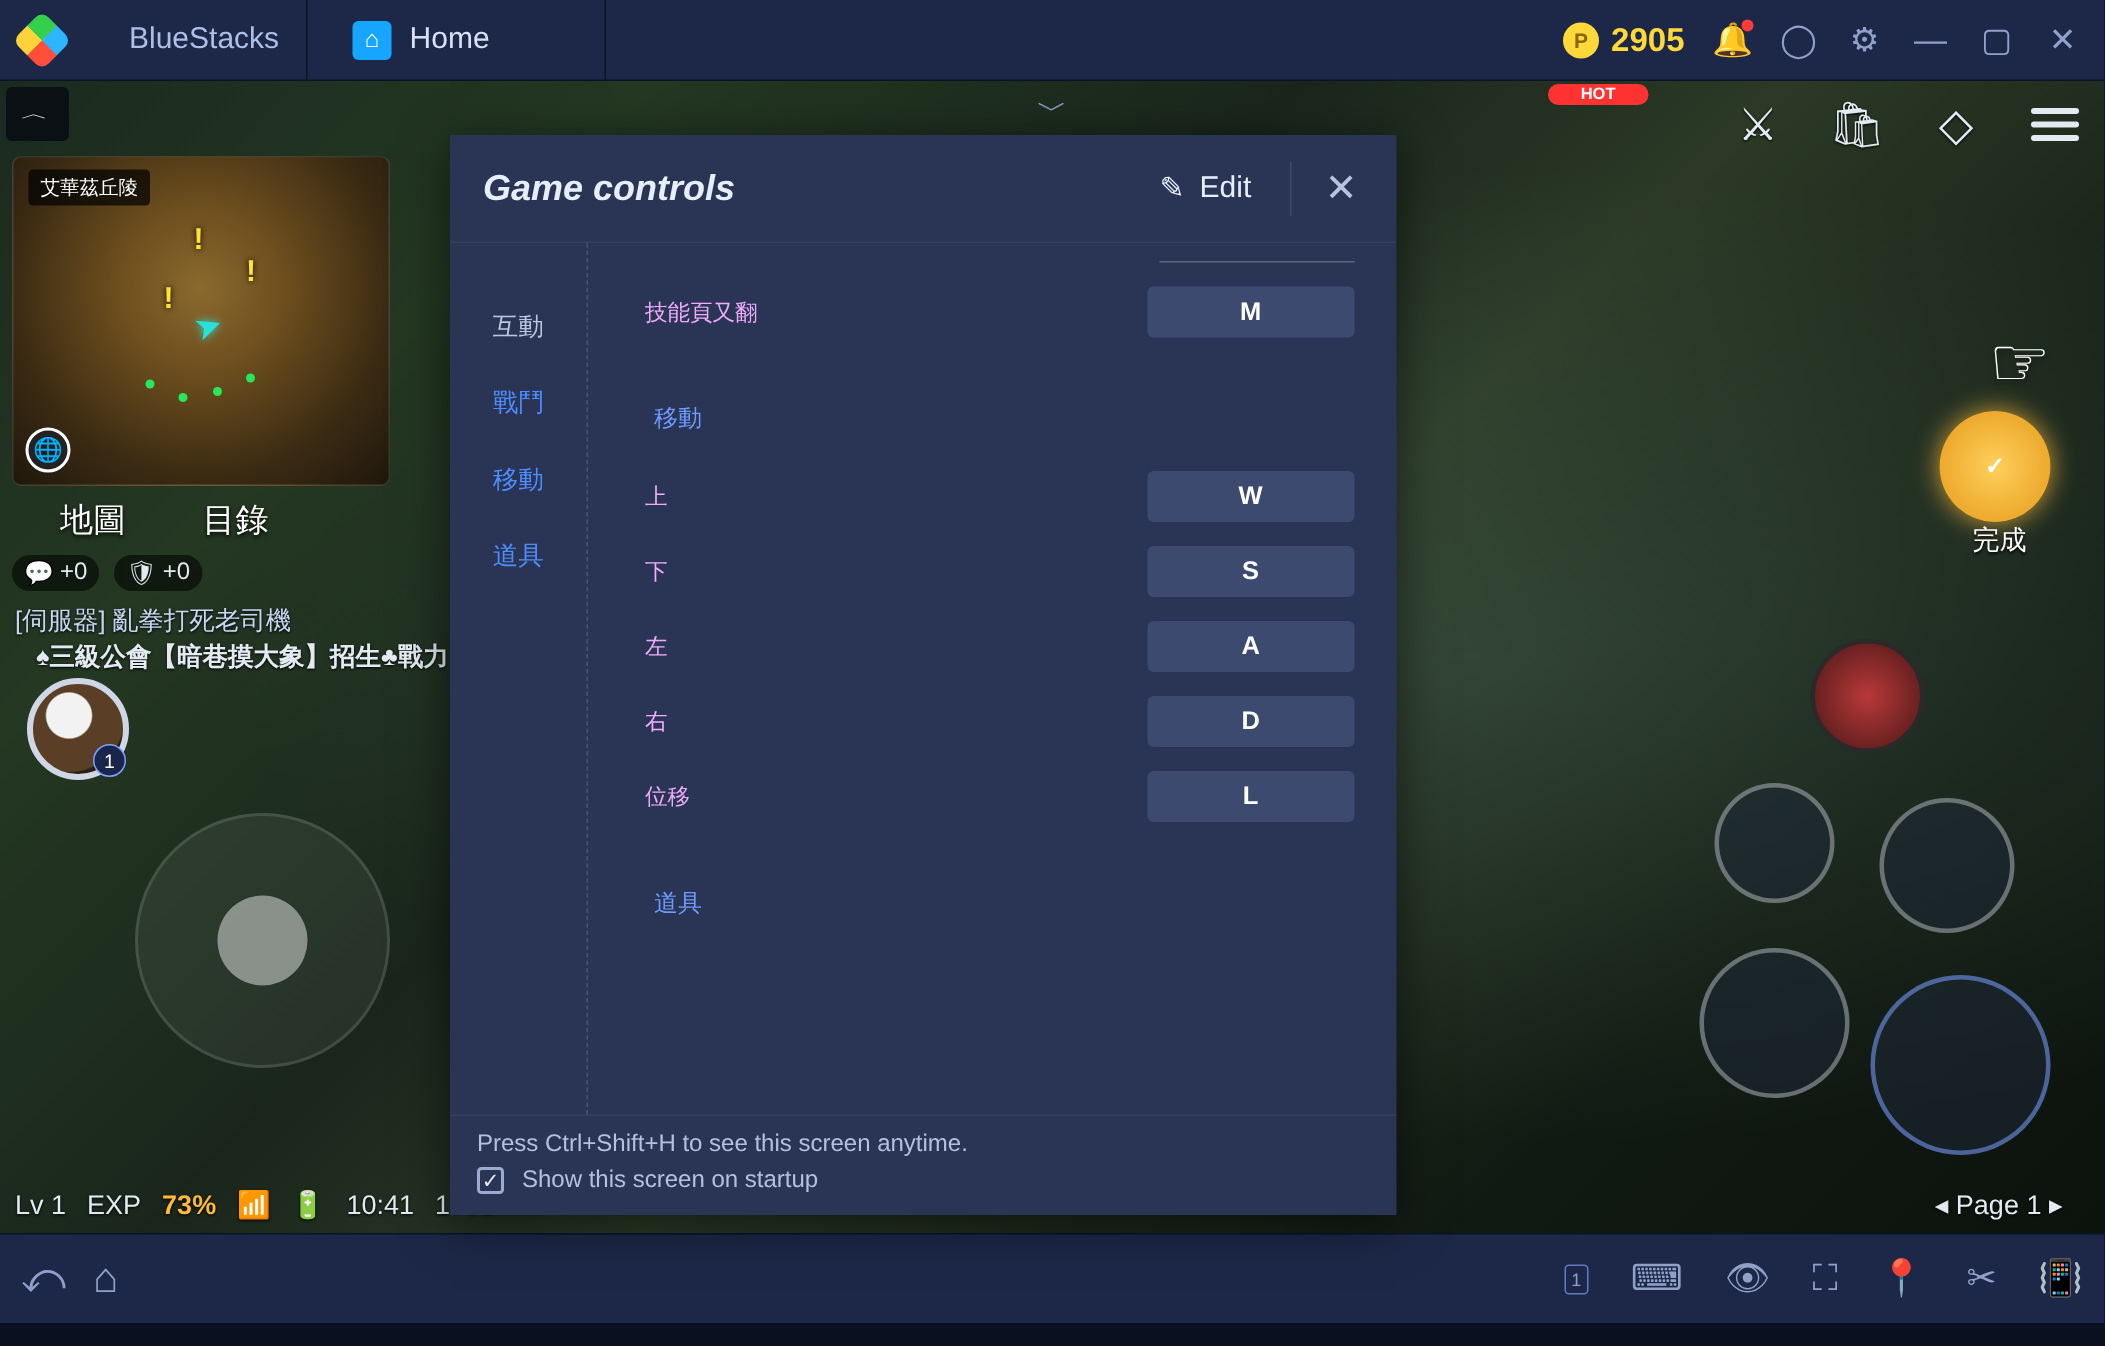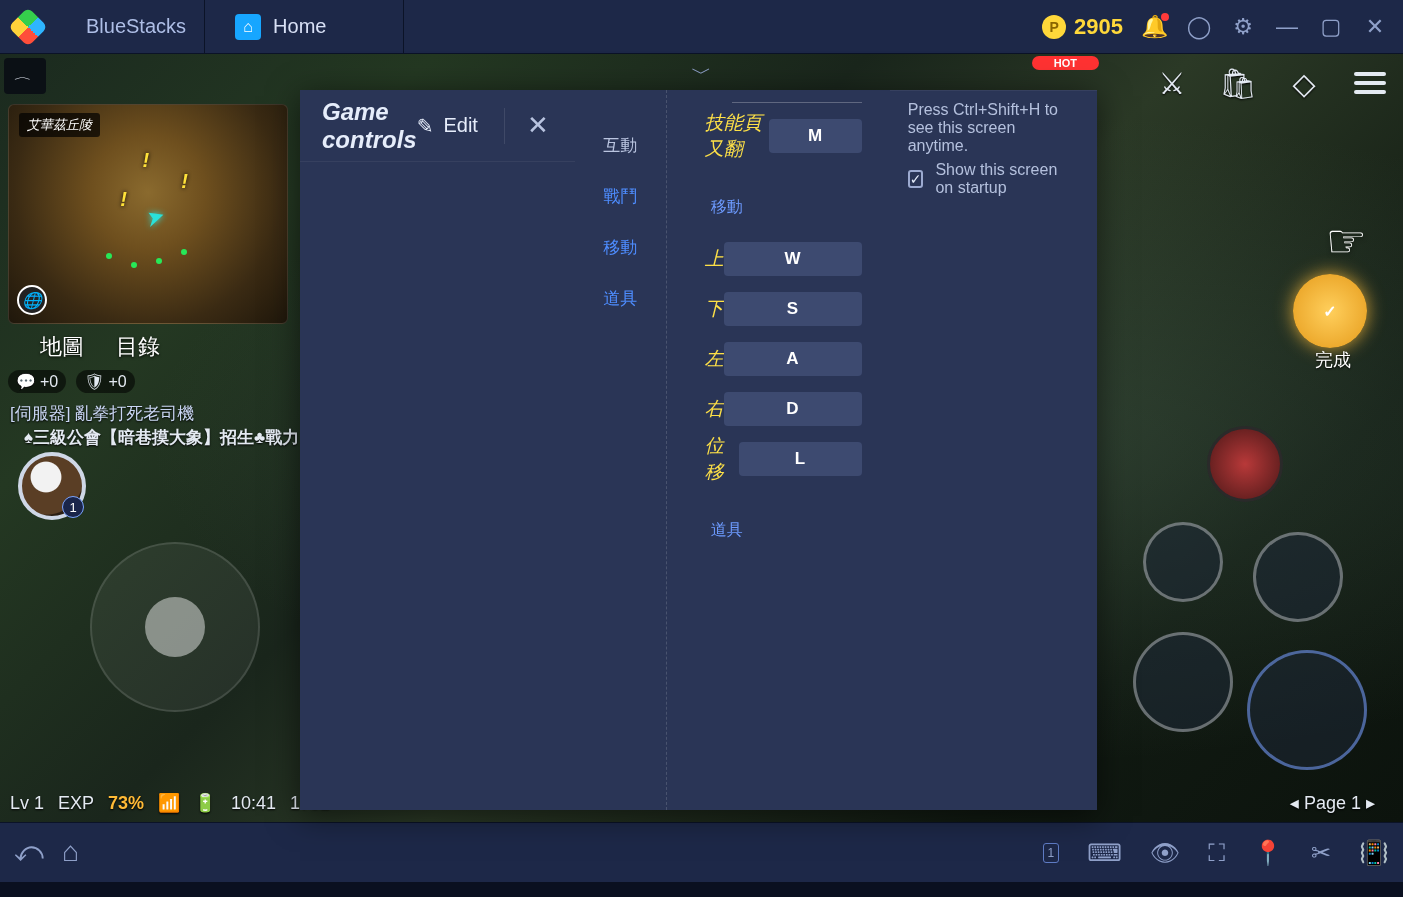--- a/index.html
+++ b/index.html
@@ -50,32 +50,32 @@
   .region-chevron { color:#dadfea; font-size:18px; transform:scaleY(.6); }
   .top-center-caret { position:absolute; left:50%; top:2px; transform:translateX(-50%); color:#8fa0c9; font-size:20px; }
   .hud-top-right { position:absolute; right:10px; top:6px; display:flex; gap:28px; align-items:center; }
   .hud-ic { width:38px;height:38px;color:#e4eaf2;font-size:30px;display:flex;align-items:center;justify-content:center;text-shadow:0 1px 2px #000; }
   .hot-badge { position:absolute; right:300px; top:-2px; background:#ff3232; color:#fff; font-size:11px; padding:1px 22px; border-radius:8px; font-weight:bold; }
   .menu-burger { display:flex;flex-direction:column;gap:5px;justify-content:center; }
   .menu-burger span{width:32px;height:4px;background:#e4eaf2;border-radius:2px;}
 
   
   .minimap {
-    position:absolute; left:8px; top:50px; width:280px; height:220px;
+    position:absolute; left:8px; top:50px; width:252px; height:220px;
     background:
       radial-gradient(circle at 50% 40%, #8a6a2e 0%, #6e4f1e 30%, #3a2a13 70%, #1f170b 100%);
-    border-radius:6px; border:1px solid rgba(255,255,255,.12);font-style:italic;
+    border-radius:6px; border:1px solid rgba(255,255,255,.12);
   }
   .mm-label { position:absolute; top:8px; left:10px; background:rgba(0,0,0,.7); color:#fff; font-size:13px; padding:3px 8px; border-radius:3px; }
   .mm-player { position:absolute; left:52%; top:52%; transform:translate(-50%,-50%) rotate(-20deg); color:#2ae1d9; font-size:22px; text-shadow:0 0 6px #2ae1d9; }
   .mm-quest { position:absolute; color:#ffe23a; font-size:20px; font-weight:900; text-shadow:0 0 4px #000; }
   .mm-globe { position:absolute; left:8px; bottom:8px; width:30px;height:30px;border-radius:50%;background:#222;border:2px solid #fff;display:flex;align-items:center;justify-content:center;color:#fff;font-size:16px; }
   .mm-dot { position:absolute; width:6px;height:6px;border-radius:50%;background:#27e858; }
 
-  .hud-tabs { position:absolute; left:40px; top:278px; display:flex; gap:32px; color:#fff; font-size:22px; text-shadow:0 1px 3px #000; }
+  .hud-tabs { position:absolute; left:40px; top:278px; display:flex; gap:51px; color:#fff; font-size:22px; text-shadow:0 1px 3px #000; }
   .hud-counters { position:absolute; left:8px; top:316px; display:flex; gap:10px; color:#e4eaf2; font-size:16px; align-items:center; }
   .hud-counters .pill{background:rgba(0,0,0,.55);padding:2px 8px;border-radius:12px;display:flex;align-items:center;gap:4px;}
 
   .server-line { position:absolute; left:10px; top:348px; color:#c9d6f3; font-size:17px; text-shadow:0 1px 2px #000; }
   .guild-line  { position:absolute; left:24px; top:372px; color:#e4eaf2; font-size:17px; text-shadow:0 1px 2px #000;font-weight:bold; }
 
   .avatar-ring {
     position:absolute; left:18px; top:398px; width:68px; height:68px; border-radius:50%;
     background: radial-gradient(circle at 40% 35%, #f2f2f2 0 28%, #5a3e25 30% 70%, #2b1e12 72%);
     border:4px solid #cfd7e6;
@@ -103,23 +103,23 @@
   .skill-ring { position:absolute; border-radius:50%; border:3px solid rgba(255,255,255,.35); background:rgba(30,40,55,.55); }
   .ring1 { right:36px; bottom:52px; width:120px;height:120px; border-color:rgba(120,160,255,.55); }
   .ring2 { right:170px; bottom:90px; width:100px;height:100px; }
   .ring3 { right:60px;  bottom:200px; width:90px;height:90px; }
   .ring4 { right:180px; bottom:220px; width:80px;height:80px; }
   .ring5 { right:120px; bottom:320px; width:76px;height:76px; background:radial-gradient(circle,#b83939,#4a1717); border-color:#2a2a2a;}
   .page-ind { position:absolute; right:28px; bottom:8px; color:#e4eaf2; font-size:18px; text-shadow:0 1px 2px #000; }
 
   
   .modal {
-    position:absolute; left:300px; top:36px; width:797px; height:720px;
+    position:absolute; left:300px; top:36px; width:631px; height:720px;
     background:#2a3556; box-shadow:0 6px 30px rgba(0,0,0,.55);
-    display:flex; flex-direction:row; color:#e6edfb;
+    display:flex; flex-direction:column; color:#e6edfb;
   }
   .modal-hdr {
     height:72px; display:flex; align-items:center; padding:0 22px;
     border-bottom:1px solid rgba(255,255,255,.06);
   }
   .modal-title { font-size:24px; font-weight:600; font-style:italic; color:#e6edfb; }
   .modal-hdr-right { margin-left:auto; display:flex; align-items:center; gap:26px; }
   .edit-btn { display:flex; align-items:center; gap:10px; font-size:20px; color:#e6edfb; cursor:pointer; }
   .edit-icon { font-size:20px; }
   .close-x { font-size:26px; color:#b8c3df; cursor:pointer; padding:0 4px; border-left:1px solid rgba(255,255,255,.1); padding-left:22px; height:36px; display:flex; align-items:center; }
@@ -130,21 +130,21 @@
     display:flex; flex-direction:column; gap:28px;
   }
   .cat-item { color:#bac5e0; font-size:17px; text-align:center; cursor:pointer; }
   .cat-item.active { color:#4e8dff; }
 
   .ctrl-list { flex:1; overflow-y:auto; padding:12px 10px 20px 38px; position:relative; }
   .ctrl-list::-webkit-scrollbar{width:8px;}
   .ctrl-list::-webkit-scrollbar-thumb{background:#3f4b70;border-radius:4px;}
   .sec-head { color:#6d9bff; font-size:16px; margin:36px 0 16px 6px; }
   .ctrl-row { display:flex; align-items:center; justify-content:space-between; height:50px; }
-  .ctrl-label { color:#fde047; font-size:19px;font-style:italic; }
+  .ctrl-label { color:#f0abfc; font-size:15px; }
   .keycap {
     width:138px; height:34px; background:#3d4a70; border-radius:4px;
     display:flex; align-items:center; justify-content:center;
     color:#fff; font-size:17px; font-weight:600; letter-spacing:.5px;
     margin-right:18px;
   }
   .divider-line { border-top:1px solid rgba(255,255,255,.25); width:130px; margin-left:auto; margin-right:18px; margin-bottom:8px; }
 
   .modal-ftr {
     border-top:1px solid rgba(255,255,255,.06);

